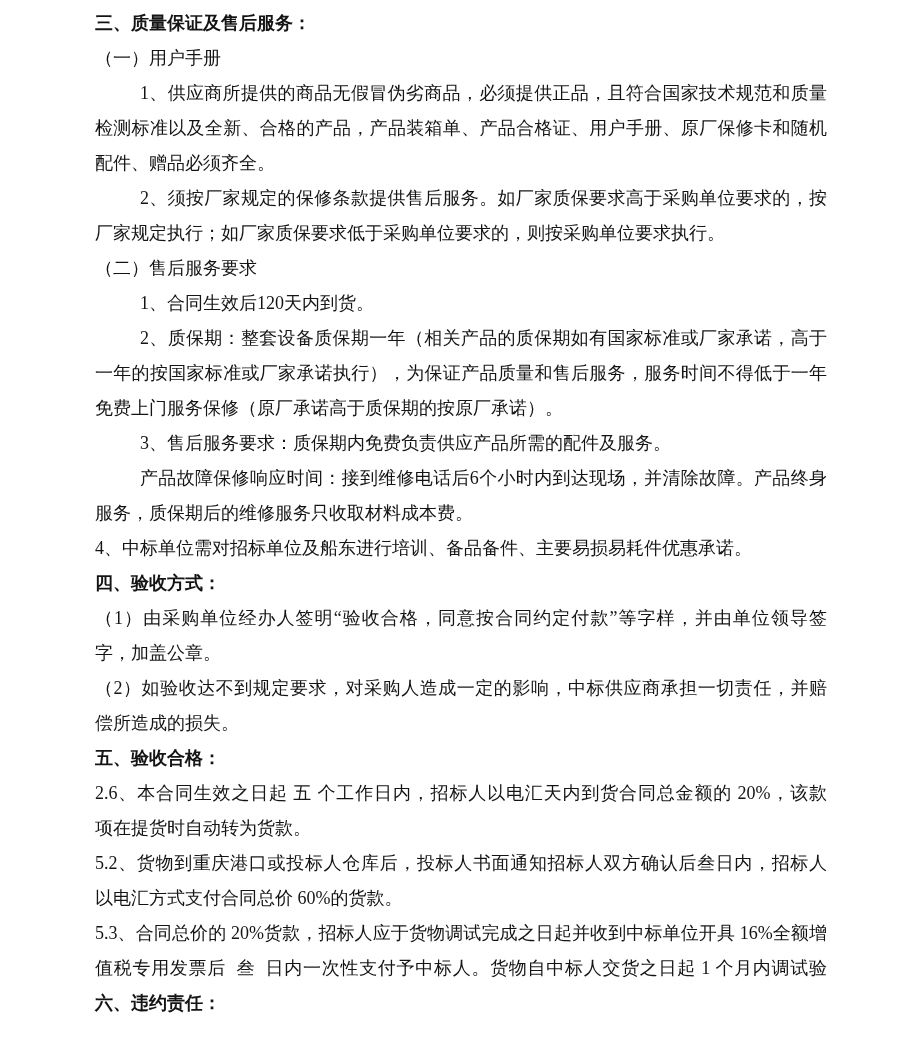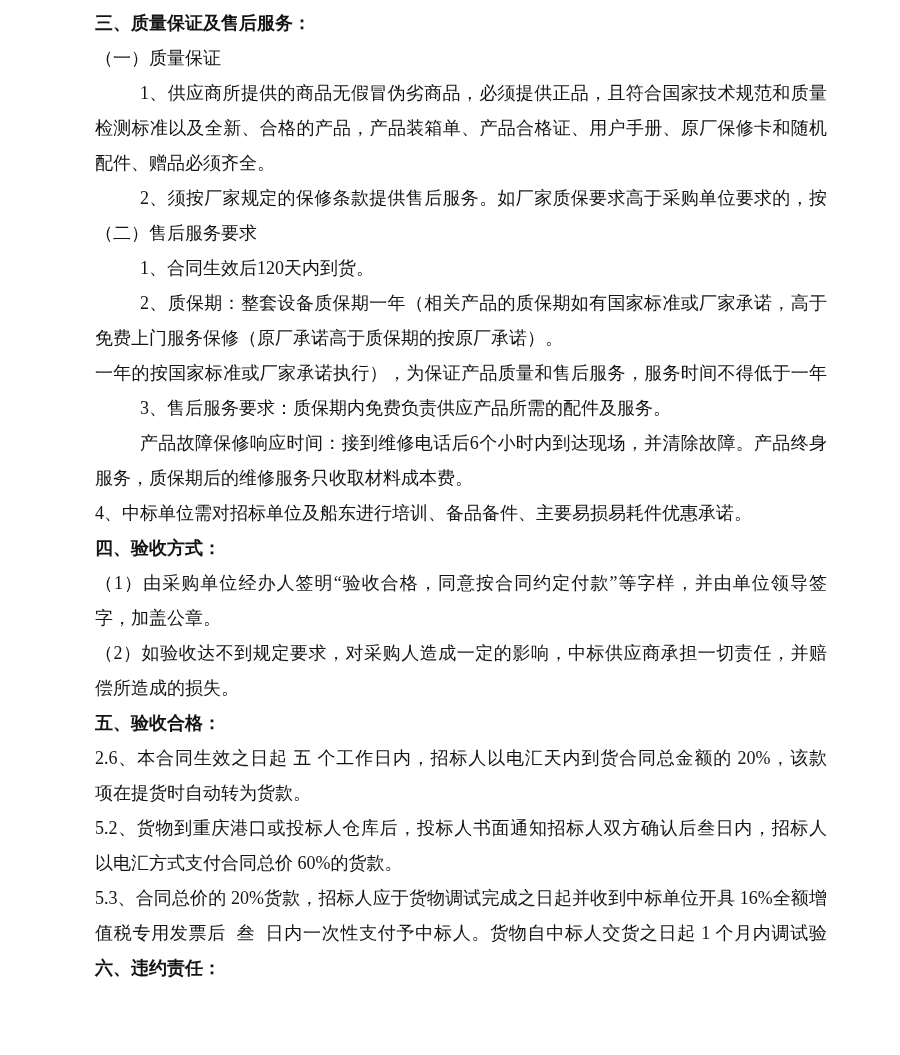--- a/index.html
+++ b/index.html
@@ -40,30 +40,31 @@
     text-underline-offset: 3px;
     text-decoration-thickness: 1px;
   }
 </style>
 </head>
 <body>
 
 <div class="page">
   <div class="doc" id="doc">
       <div class="line bold"><span>三、质量保证及售后服务：</span></div>
-      <div class="line"><span>（一）质量保证</span></div>
+      <div class="line"><span>（一）用户手册</span></div>
       <div class="line ind fill"><span>1、供应商所提供的商品无假冒伪劣商品，必须提供正品，且符合国家技术规范和质量</span></div>
       <div class="line fill"><span>检测标准以及全新、合格的产品，产品装箱单、产品合格证、用户手册、原厂保修卡和随机</span></div>
       <div class="line"><span>配件、赠品必须齐全。</span></div>
       <div class="line ind fill"><span>2、须按厂家规定的保修条款提供售后服务。如厂家质保要求高于采购单位要求的，按</span></div>
+      <div class="line"><span>厂家规定执行；如厂家质保要求低于采购单位要求的，则按采购单位要求执行。</span></div>
       <div class="line"><span>（二）售后服务要求</span></div>
       <div class="line ind"><span>1、合同生效后</span><span class="u">120</span><span>天内到货。</span></div>
       <div class="line ind fill"><span>2、质保期：整套设备质保期一年（相关产品的质保期如有国家标准或厂家承诺，高于</span></div>
+      <div class="line fill"><span>一年的按国家标准或厂家承诺执行），为保证产品质量和售后服务，服务时间不得低于一年</span></div>
       <div class="line"><span>免费上门服务保修（原厂承诺高于质保期的按原厂承诺）。</span></div>
-      <div class="line fill"><span>一年的按国家标准或厂家承诺执行），为保证产品质量和售后服务，服务时间不得低于一年</span></div>
       <div class="line ind"><span>3、售后服务要求：质保期内免费负责供应产品所需的配件及服务。</span></div>
       <div class="line ind fill"><span>产品故障保修响应时间：接到维修电话后6个小时内到达现场，并清除故障。产品终身</span></div>
       <div class="line"><span>服务，质保期后的维修服务只收取材料成本费。</span></div>
       <div class="line"><span>4、中标单位需对招标单位及船东进行培训、备品备件、主要易损易耗件优惠承诺。</span></div>
       <div class="line bold"><span>四、验收方式：</span></div>
       <div class="line fill"><span>（1）由采购单位经办人签明“验收合格，同意按合同约定付款”等字样，并由单位领导签</span></div>
       <div class="line"><span>字，加盖公章。</span></div>
       <div class="line fill"><span>（2）如验收达不到规定要求，对采购人造成一定的影响，中标供应商承担一切责任，并赔</span></div>
       <div class="line"><span>偿所造成的损失。</span></div>
       <div class="line bold"><span>五、验收合格：</span></div>

